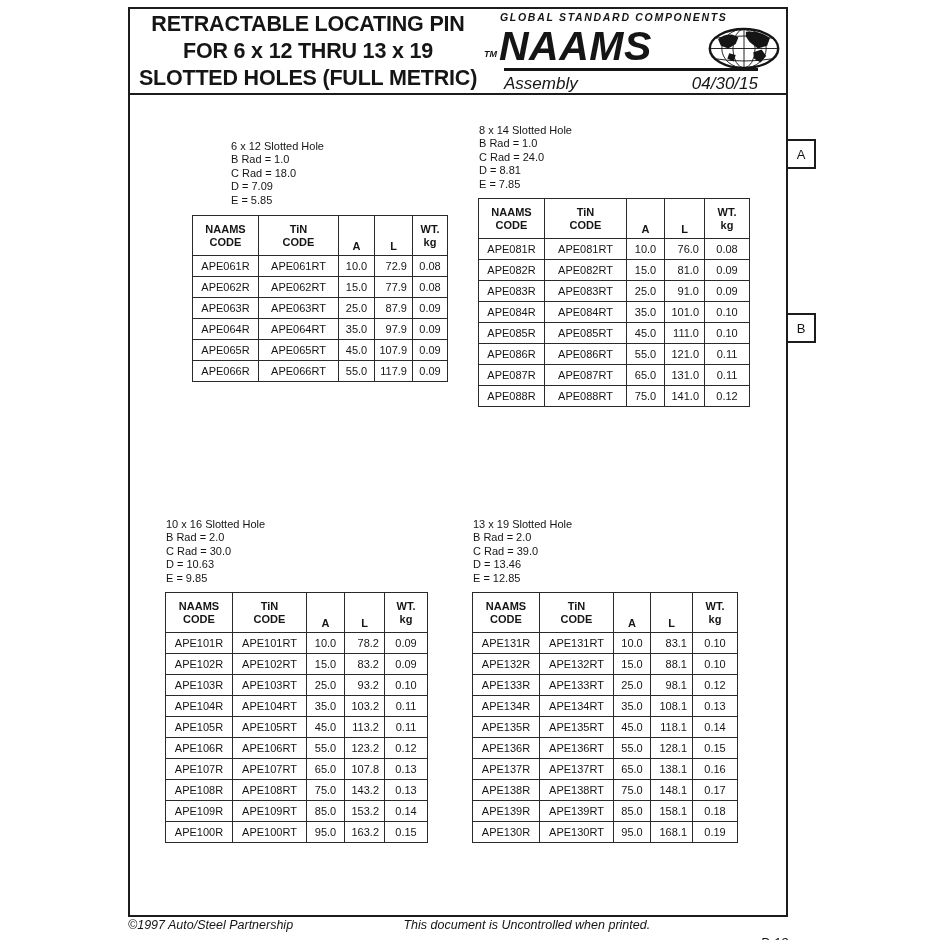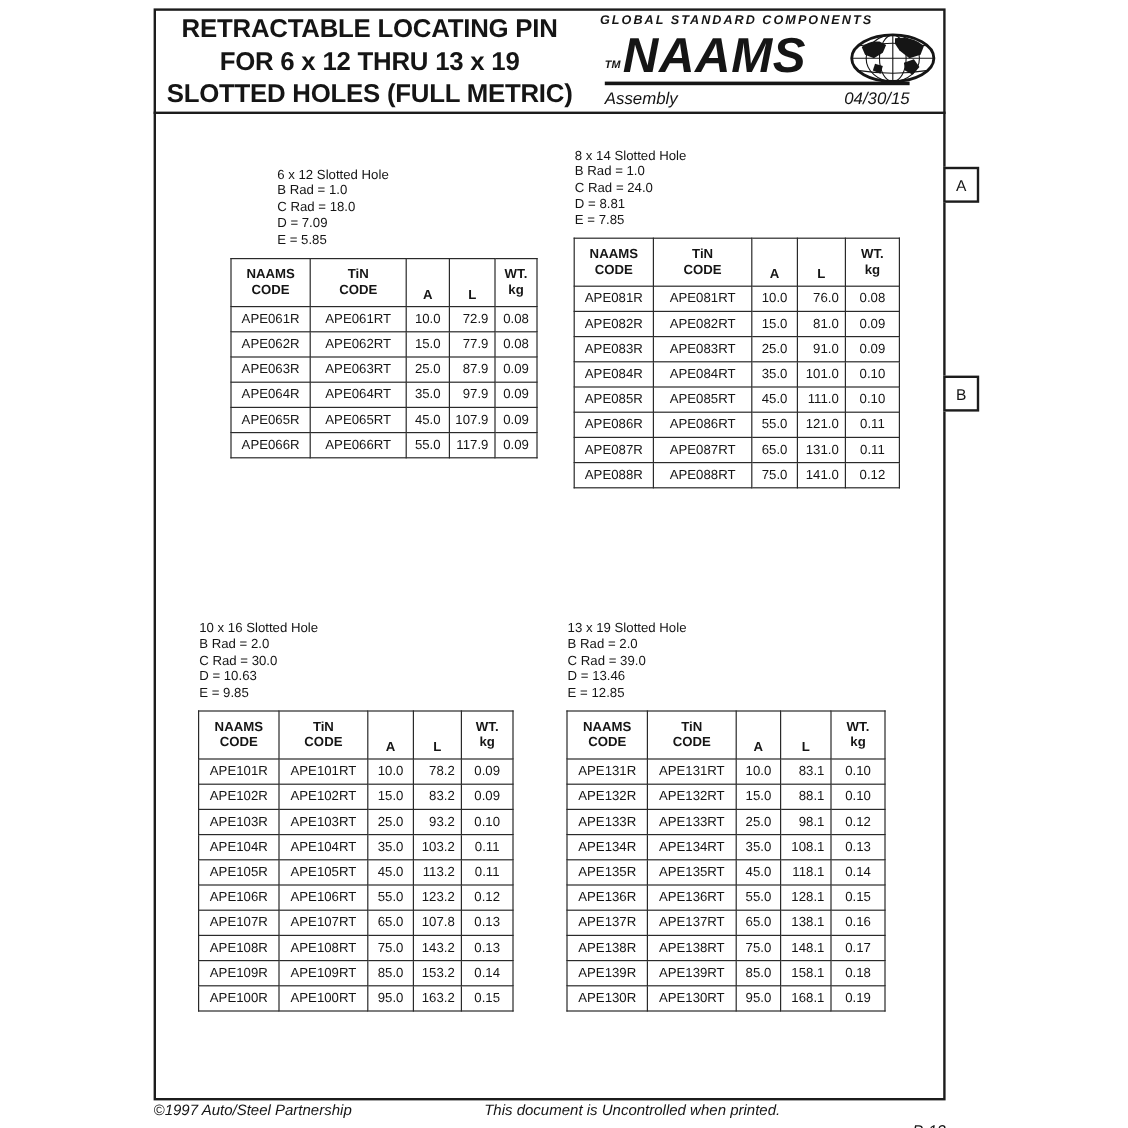--- a/index.html
+++ b/index.html
@@ -24,28 +24,28 @@
   #title-block {
     left:133px; top:11px; width:350px;
     text-align:center; font-weight:bold;
     font-size:21.5px; line-height:27px; letter-spacing:-0.2px;
   }
   #logo-block { left:484px; top:11px; width:300px;font-style:italic; }
   #brand-tagline {
     margin-left:16px; font-size:10.5px; font-weight:bold; letter-spacing:1.7px;
     white-space:nowrap;
   }
-  #brand-row { display:flex; align-items:flex-end; margin-top:1px; height:40px;margin-left:20px; }
+  #brand-row { display:flex; align-items:flex-end; margin-top:1px; height:40px; }
   #brand-tm { font-size:9px; font-weight:bold; margin:0 2px 5px 0; }
   #brand-name { font-size:41px; font-weight:bold; line-height:36px; letter-spacing:0.5px; }
   #globe { position:absolute; right:3px; top:16px; }
   #brand-rule { margin:4px 0 3px 20px; width:254px; height:2.5px; background:#151515; }
   #meta-row {
     margin-left:20px; width:254px; display:flex; justify-content:space-between;
-    font-size:14px; margin-top:2px;
+    font-size:17px; margin-top:2px;
   }
 
   
   .side-tab {
     left:786px; width:26px; height:26px;
     border:2px solid #1c1c1c; background:#fff;
     display:flex; align-items:center; justify-content:center;
     font-size:13px;
   }
   #tab-a { top:139px; }

